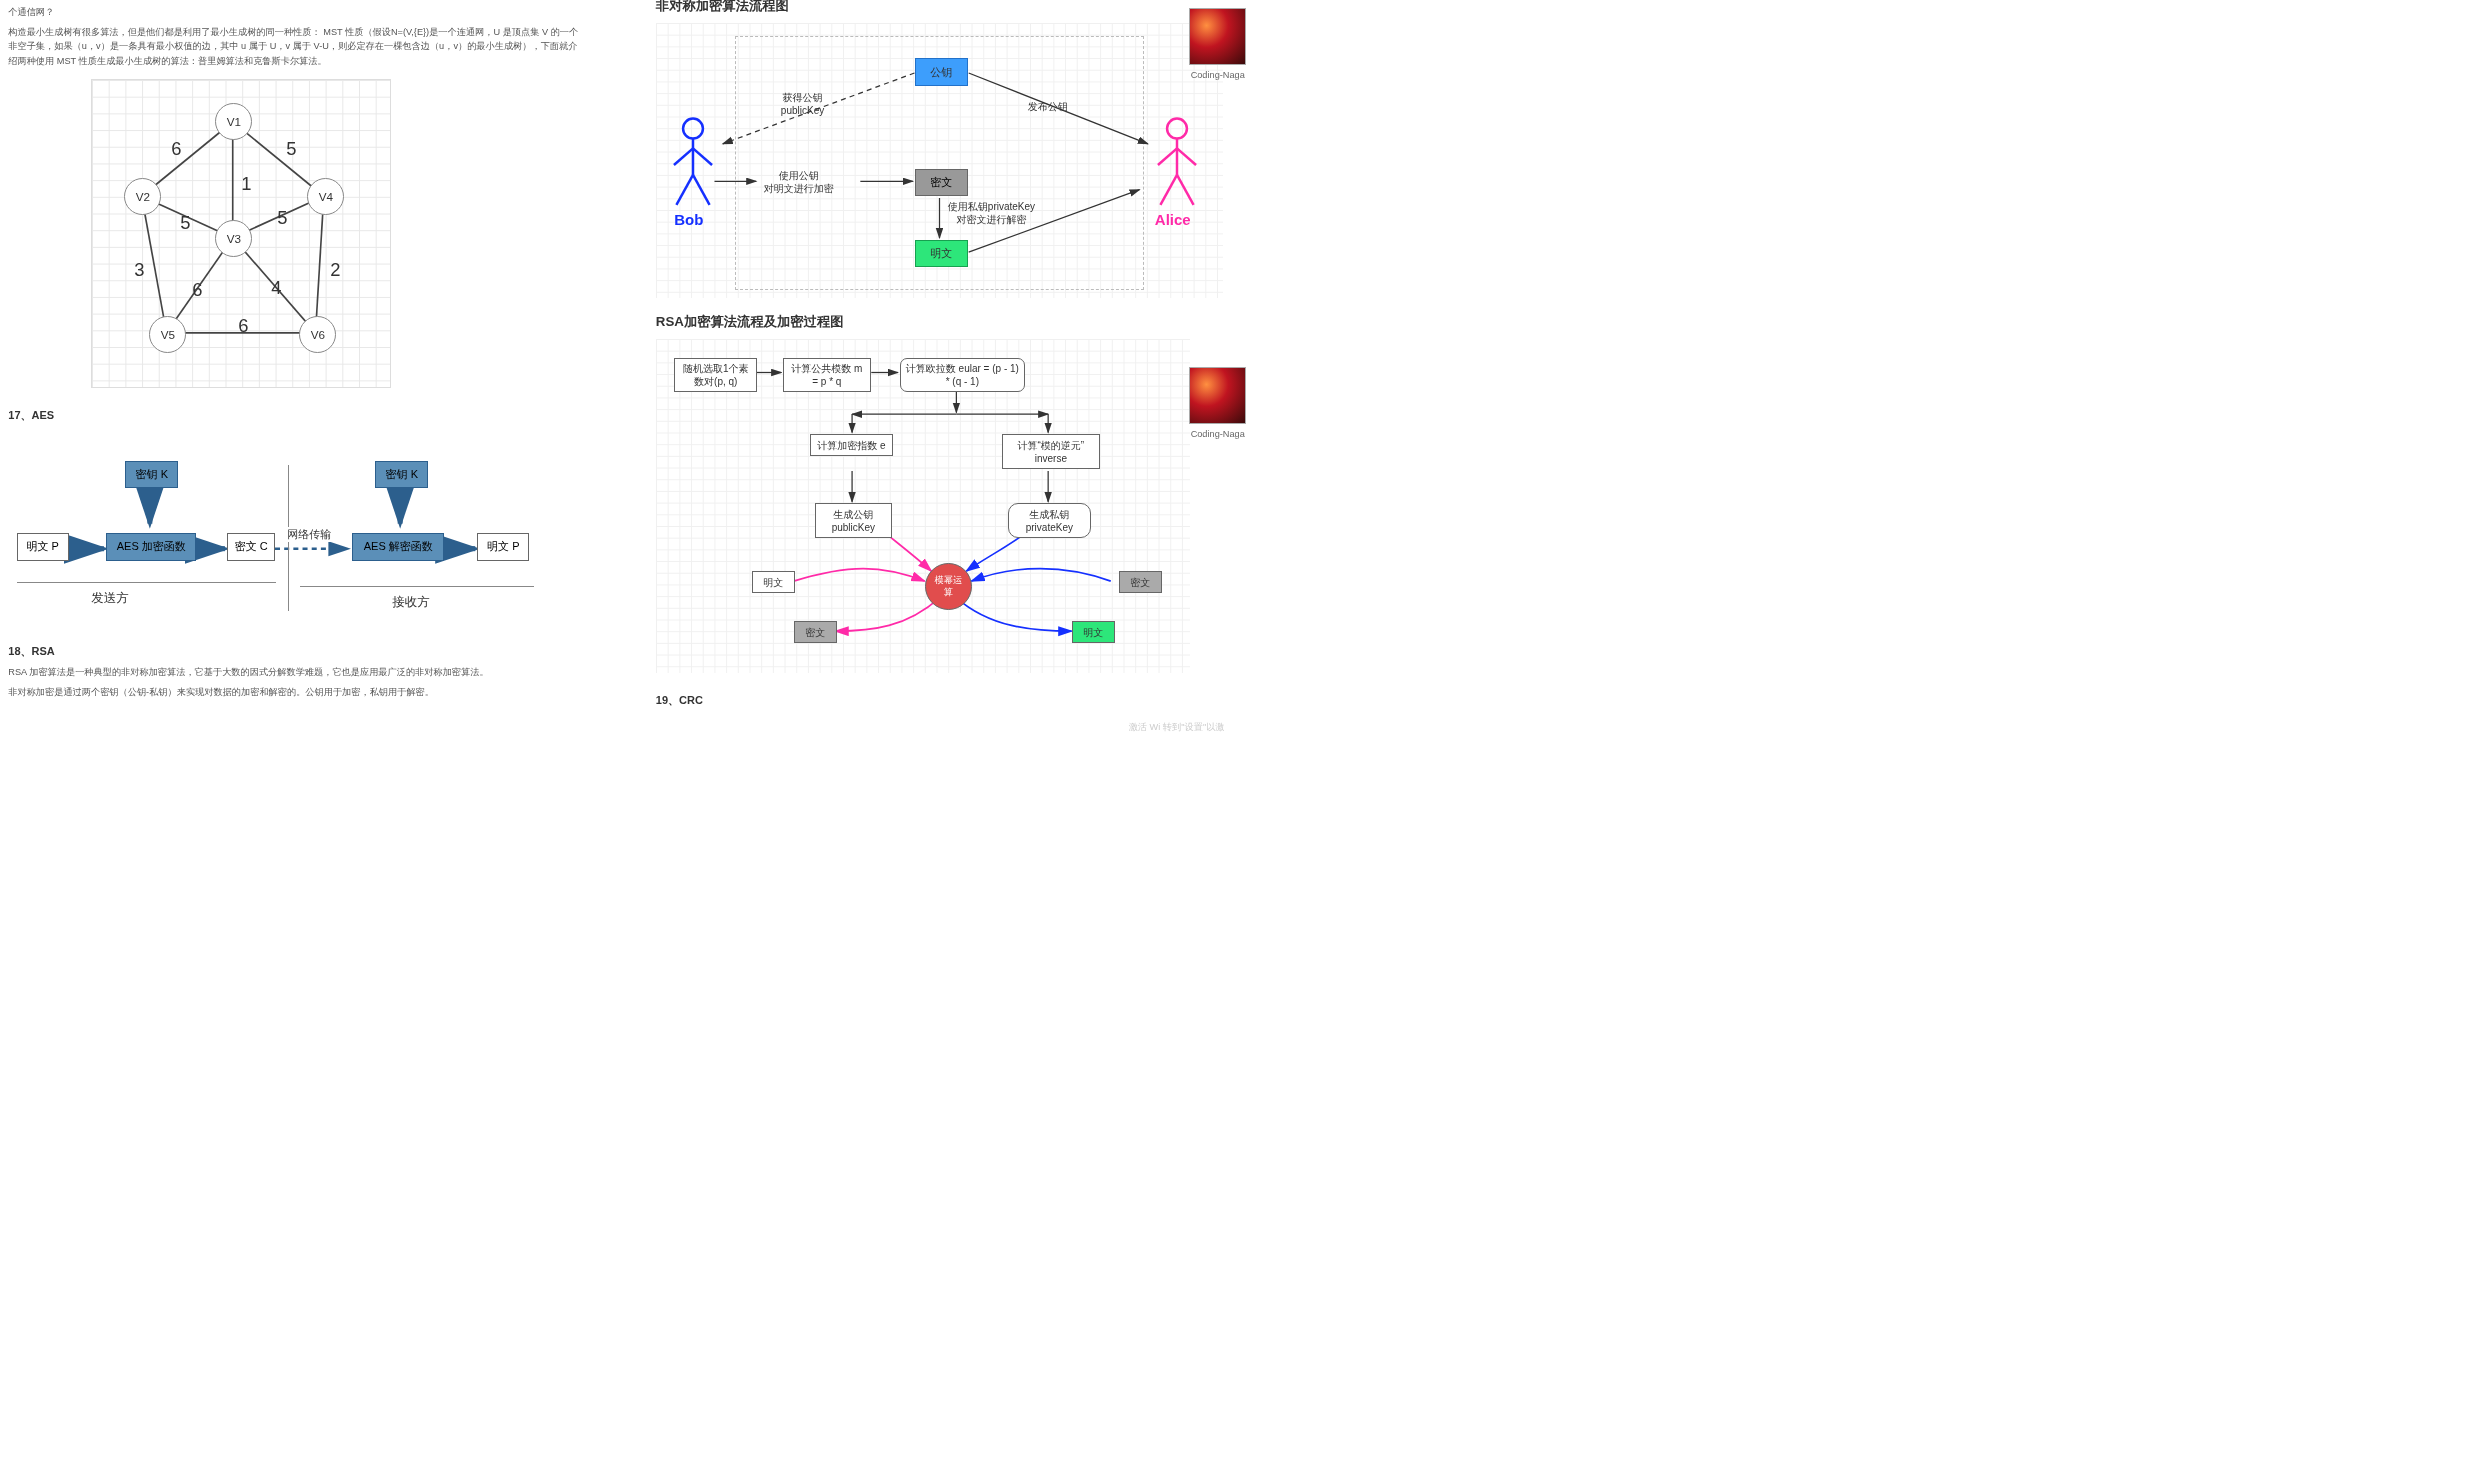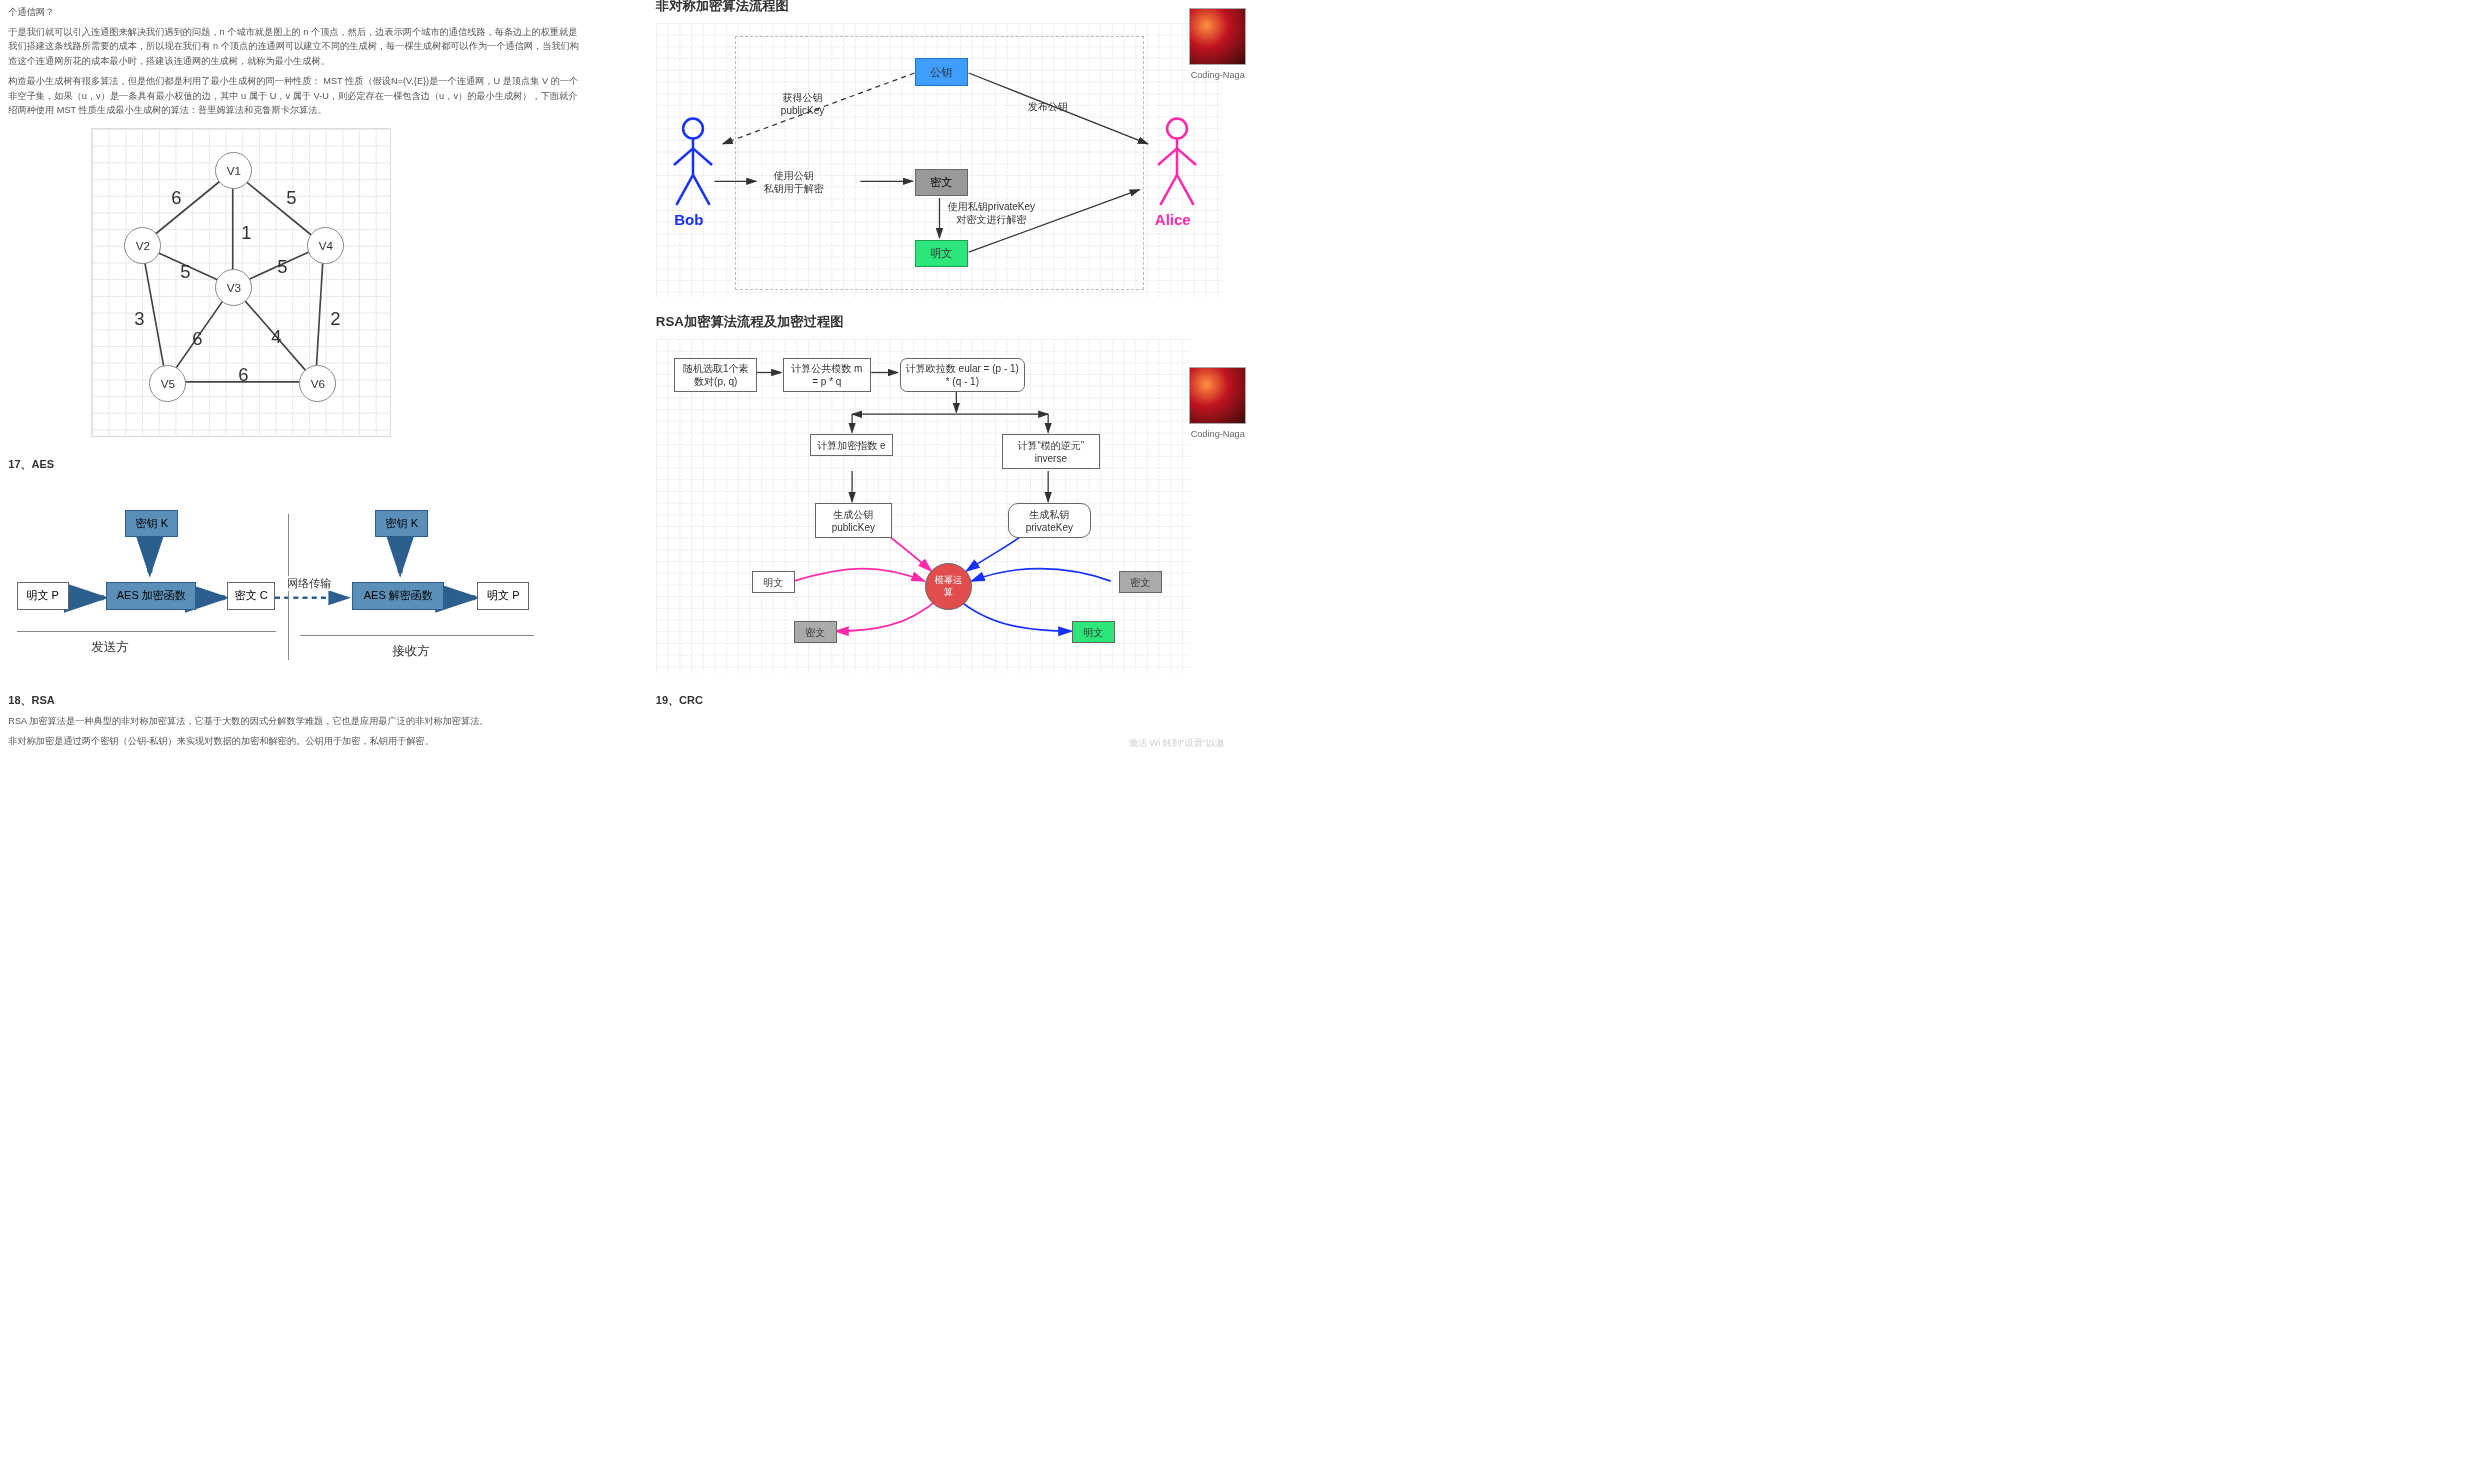--- a/index.html
+++ b/index.html
@@ -100,21 +100,20 @@
 
   .watermark { position:absolute; right:4.2px; bottom:5px; font-size:9.2px; color:#ccc; line-height:1.2; text-align:right; }
 </style>
 </head>
 <body>
 
 <div class="page">
 
   <div class="col left">
     <p class="body">个通信网？</p>
-    <p class="body">于是我们就可以引入连通图来解决我们遇到的问题，n 个城市就是图上的 n 个顶点，然后，边表示两个城市的通信线路，每条边上的权重就是我们搭建这条线路所需要的成本，所以现在我们有 n 个顶点的连通网可以建立不同的生成树，每一棵生成树都可以作为一个通信网，当我们构造这个连通网所花的成本最小时，搭建该连通网的生成树，就称为最小生成树。</p>
     <p class="body">构造最小生成树有很多算法，但是他们都是利用了最小生成树的同一种性质： MST 性质（假设N=(V,{E})是一个连通网，U 是顶点集 V 的一个非空子集，如果（u，v）是一条具有最小权值的边，其中 u 属于 U，v 属于 V-U，则必定存在一棵包含边（u，v）的最小生成树），下面就介绍两种使用 MST 性质生成最小生成树的算法：普里姆算法和克鲁斯卡尔算法。</p>
 
     <div class="mst-figure">
       <svg class="edges" viewBox="0 0 360 370">
         <g stroke="#444" stroke-width="2">
           <line x1="170" y1="50" x2="60" y2="140"></line>
           <line x1="170" y1="50" x2="170" y2="190"></line>
           <line x1="170" y1="50" x2="280" y2="140"></line>
           <line x1="60" y1="140" x2="170" y2="190"></line>
           <line x1="60" y1="140" x2="90" y2="305"></line>
@@ -243,21 +242,21 @@
         </g>
           </svg>
       </div>
       <div class="stick-label" style="left:499px; top:188px; color:#ff2aa8;">Alice</div>
 
       <div class="asymbox blue" style="left:259px; top:35px; width:53px; height:28px;">公钥</div>
       <div class="asymlabel" style="left:125px; top:68px; white-space:pre;">获得公钥
 publicKey</div>
       <div class="asymlabel" style="left:364px; top:77px;margin-left:8px;">发布公钥</div>
       <div class="asymlabel" style="left:108px; top:146px; white-space:pre;">使用公钥
-私钥用于解密</div>
+对明文进行加密</div>
       <div class="asymbox gray" style="left:259px; top:146px; width:53px; height:27px;">密文</div>
       <div class="asymlabel" style="left:292px; top:177px; white-space:pre;">使用私钥privateKey
 对密文进行解密</div>
       <div class="asymbox green" style="left:259px; top:217px; width:53px; height:27px;">明文</div>
     </div>
 
     <div class="author" style="top:8.3px;">
       <div class="avatar"></div>
       <span>Coding-Naga</span>
     </div>

